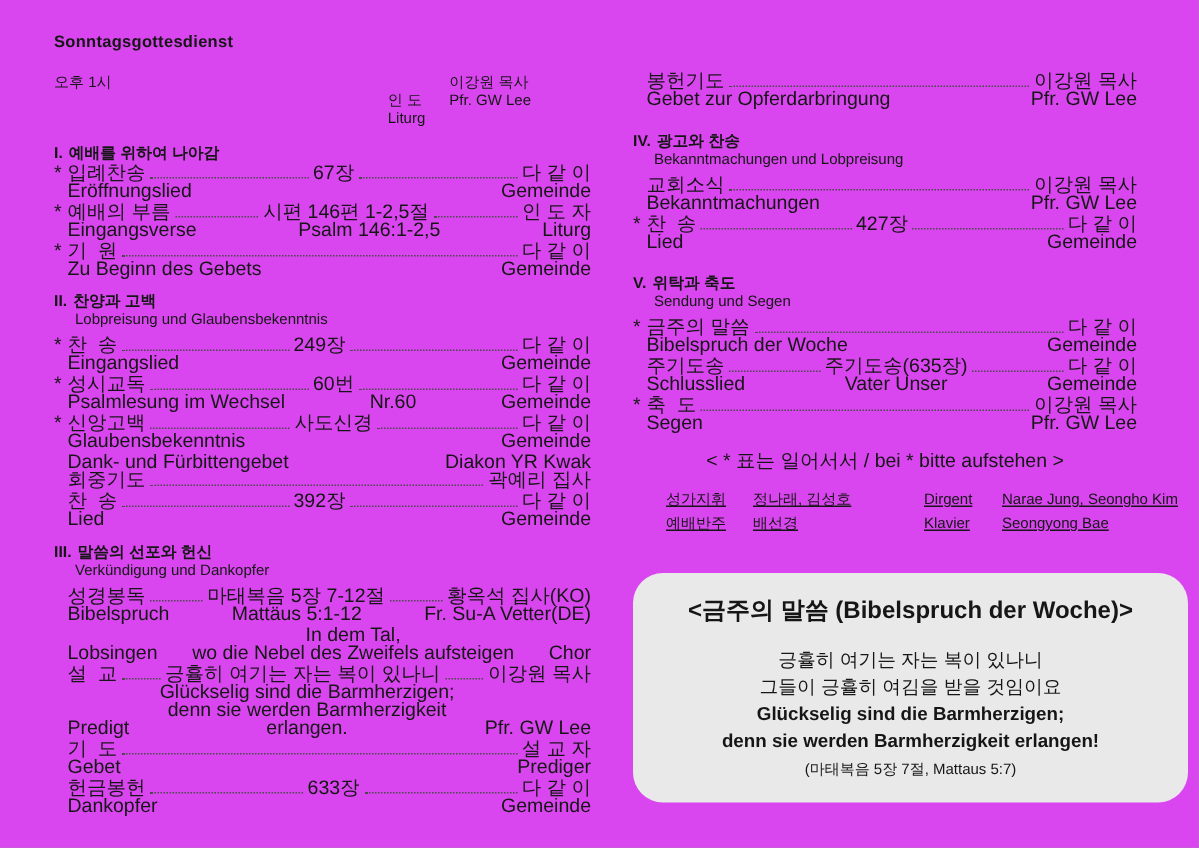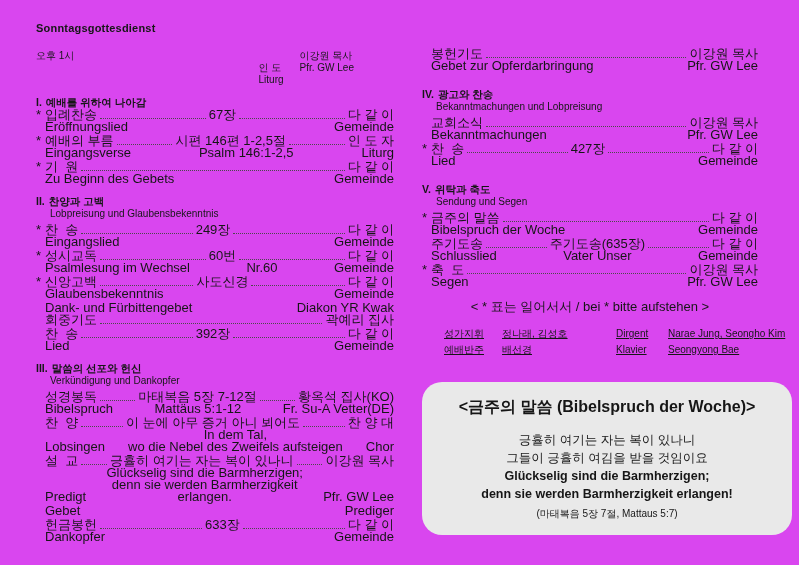--- a/index.html
+++ b/index.html
@@ -244,28 +244,20 @@
             <div class="srow de-row">
               <span class="star"></span>
               <span class="lbl">Bibelspruch</span>
               <span class="gapfill"></span>
               <span class="mid">Mattäus 5:1-12</span>
               <span class="gapfill"></span>
               <span class="rgt">Fr. Su-A Vetter(DE)</span>
             </div>
           </div>
           <div class="item">
-            <div class="srow ko-row">
-              <span class="star"></span>
-              <span class="lbl">찬  양</span>
-              <span class="dots"></span>
-              <span class="mid">이 눈에 아무 증거 아니 뵈어도</span>
-              <span class="dots"></span>
-              <span class="rgt">찬 양 대</span>
-            </div>
             <div class="srow de-row">
               <span class="star"></span>
               <span class="lbl">Lobsingen</span>
               <span class="gapfill"></span>
               <span class="mid">In dem Tal,
 wo die Nebel des Zweifels aufsteigen</span>
               <span class="gapfill"></span>
               <span class="rgt">Chor</span>
             </div>
           </div>
@@ -282,20 +274,26 @@
               <span class="star"></span>
               <span class="lbl">Predigt</span>
               <span class="gapfill"></span>
               <span class="mid">Glückselig sind die Barmherzigen;
 denn sie werden Barmherzigkeit erlangen.</span>
               <span class="gapfill"></span>
               <span class="rgt">Pfr. GW Lee</span>
             </div>
           </div>
           <div class="item">
+            <div class="srow ko-row">
+              <span class="star"></span>
+              <span class="lbl">기  도</span>
+              <span class="dots"></span>
+              <span class="rgt">설 교 자</span>
+            </div>
             <div class="srow de-row">
               <span class="star"></span>
               <span class="lbl">Gebet</span>
               <span class="gapfill"></span>
               <span class="rgt">Prediger</span>
             </div>
           </div>
           <div class="item">
             <div class="srow ko-row">
               <span class="star"></span>

